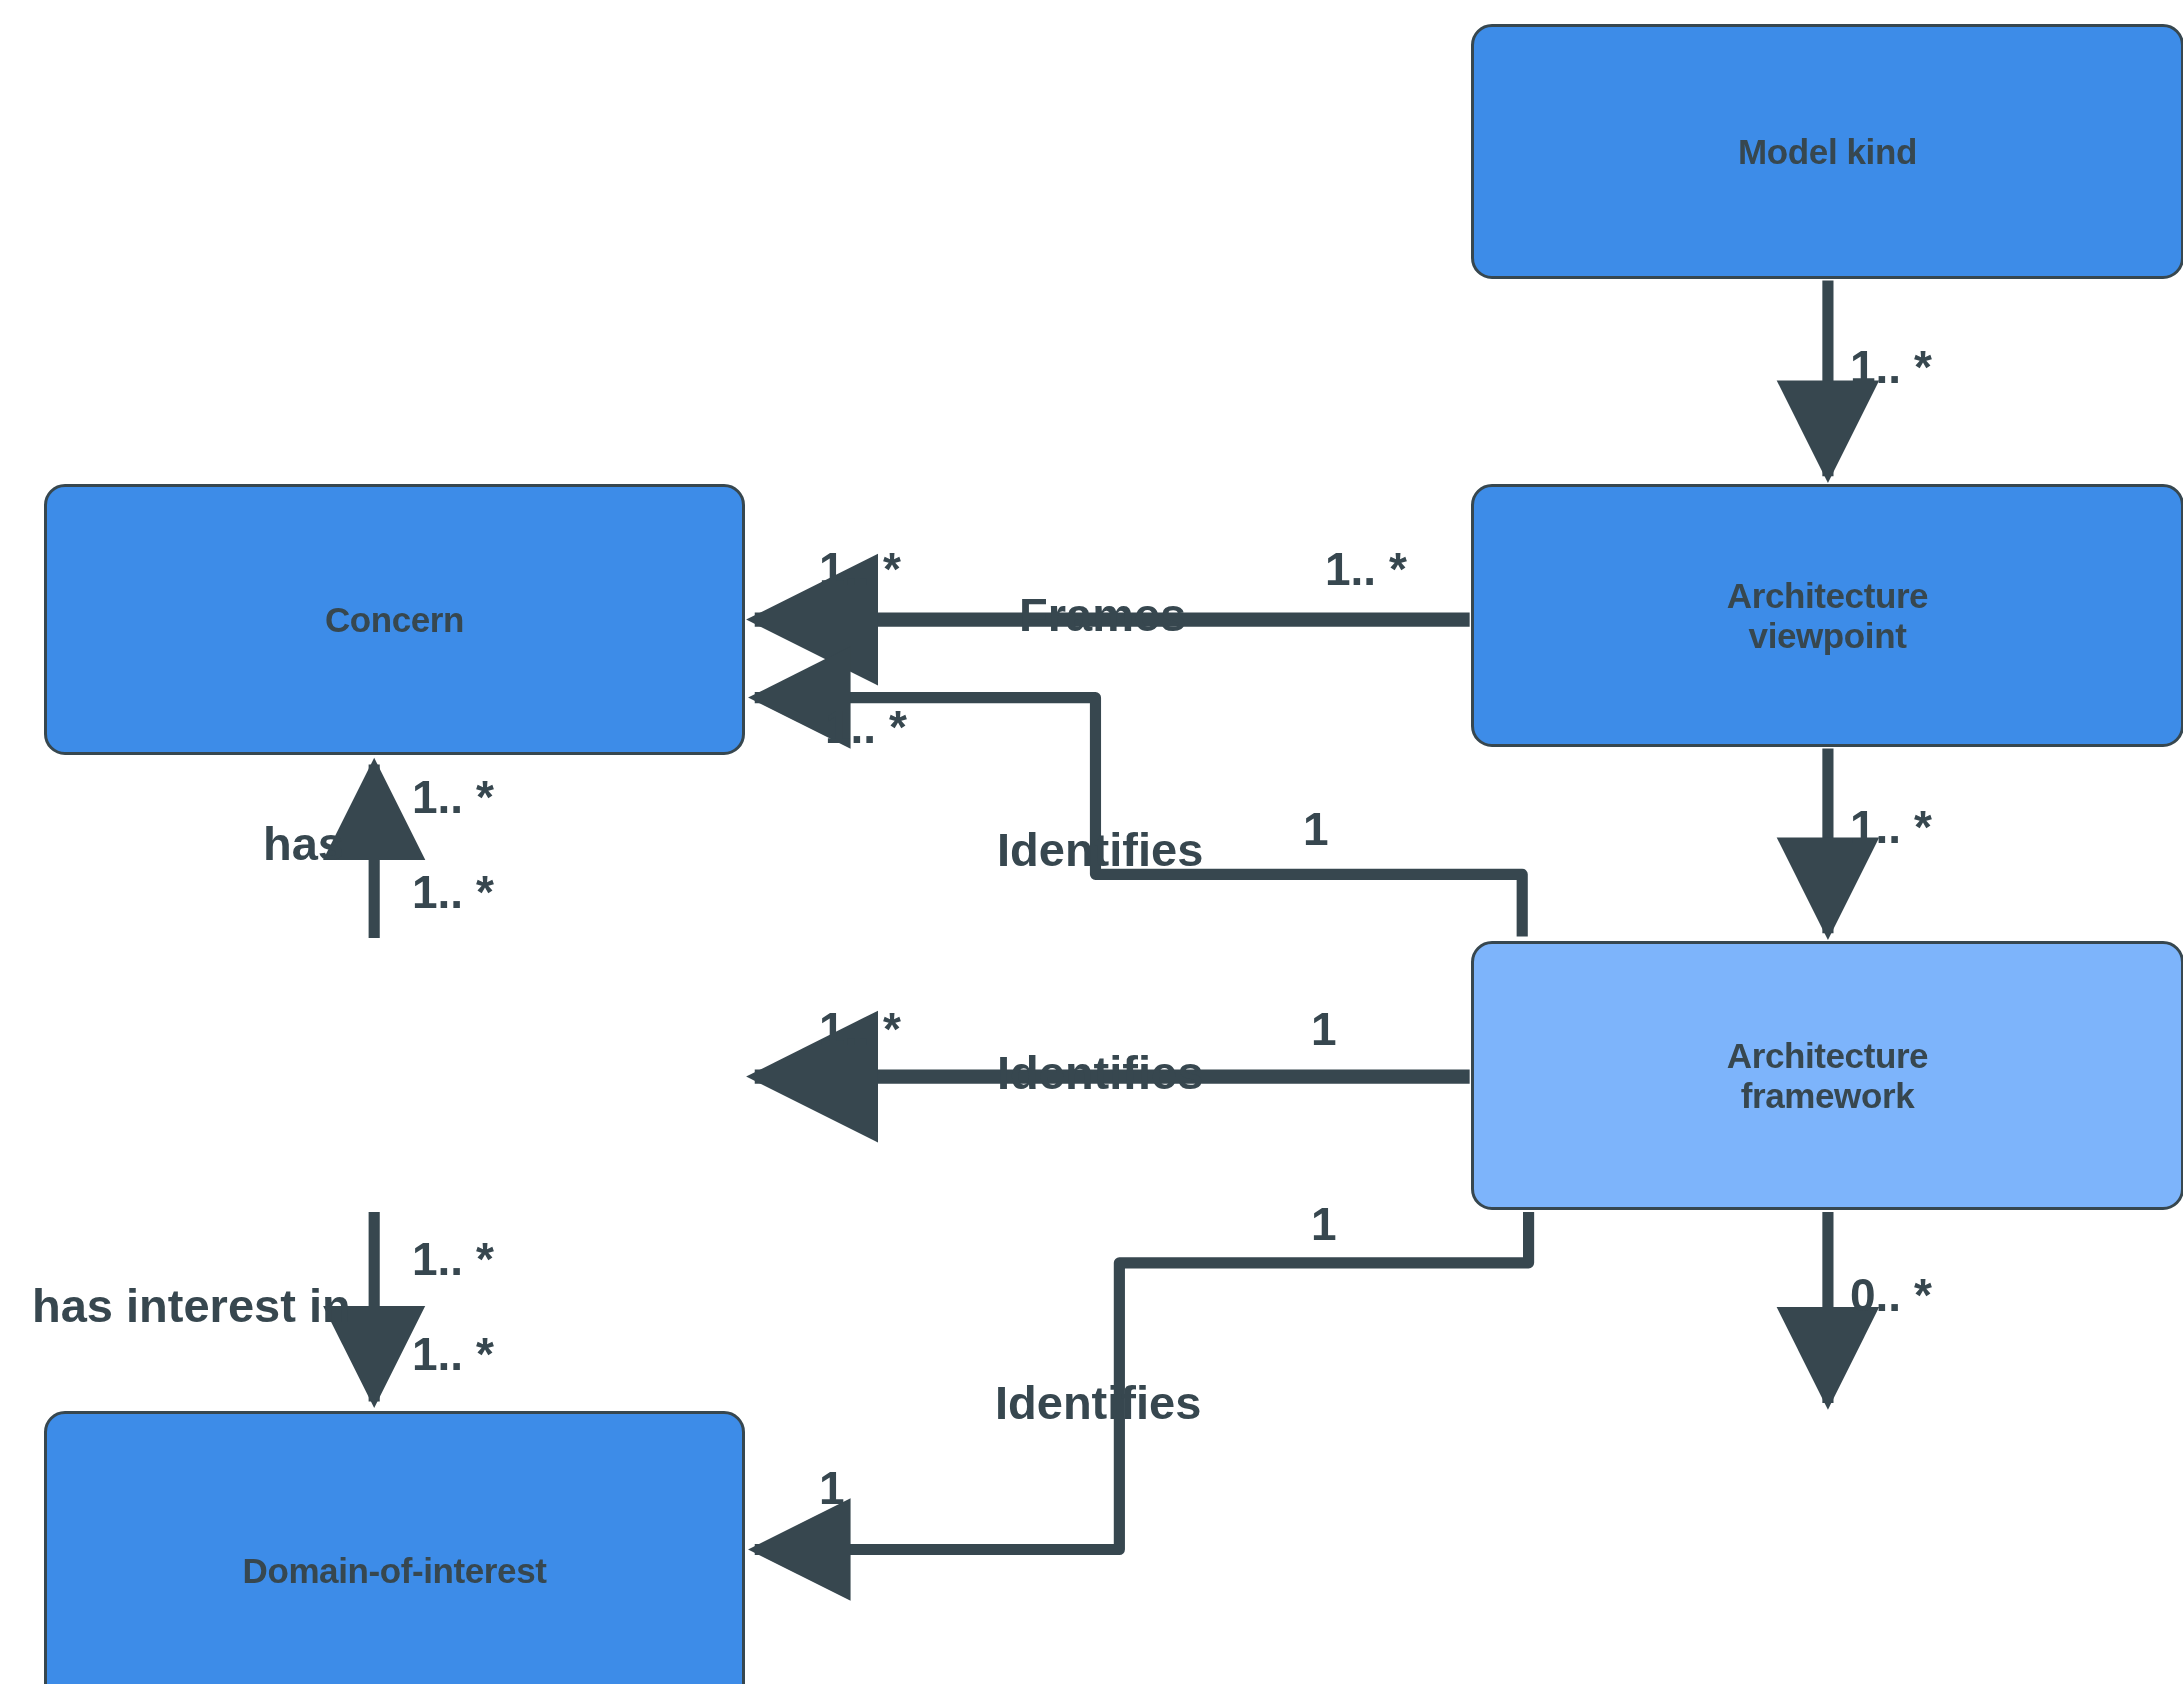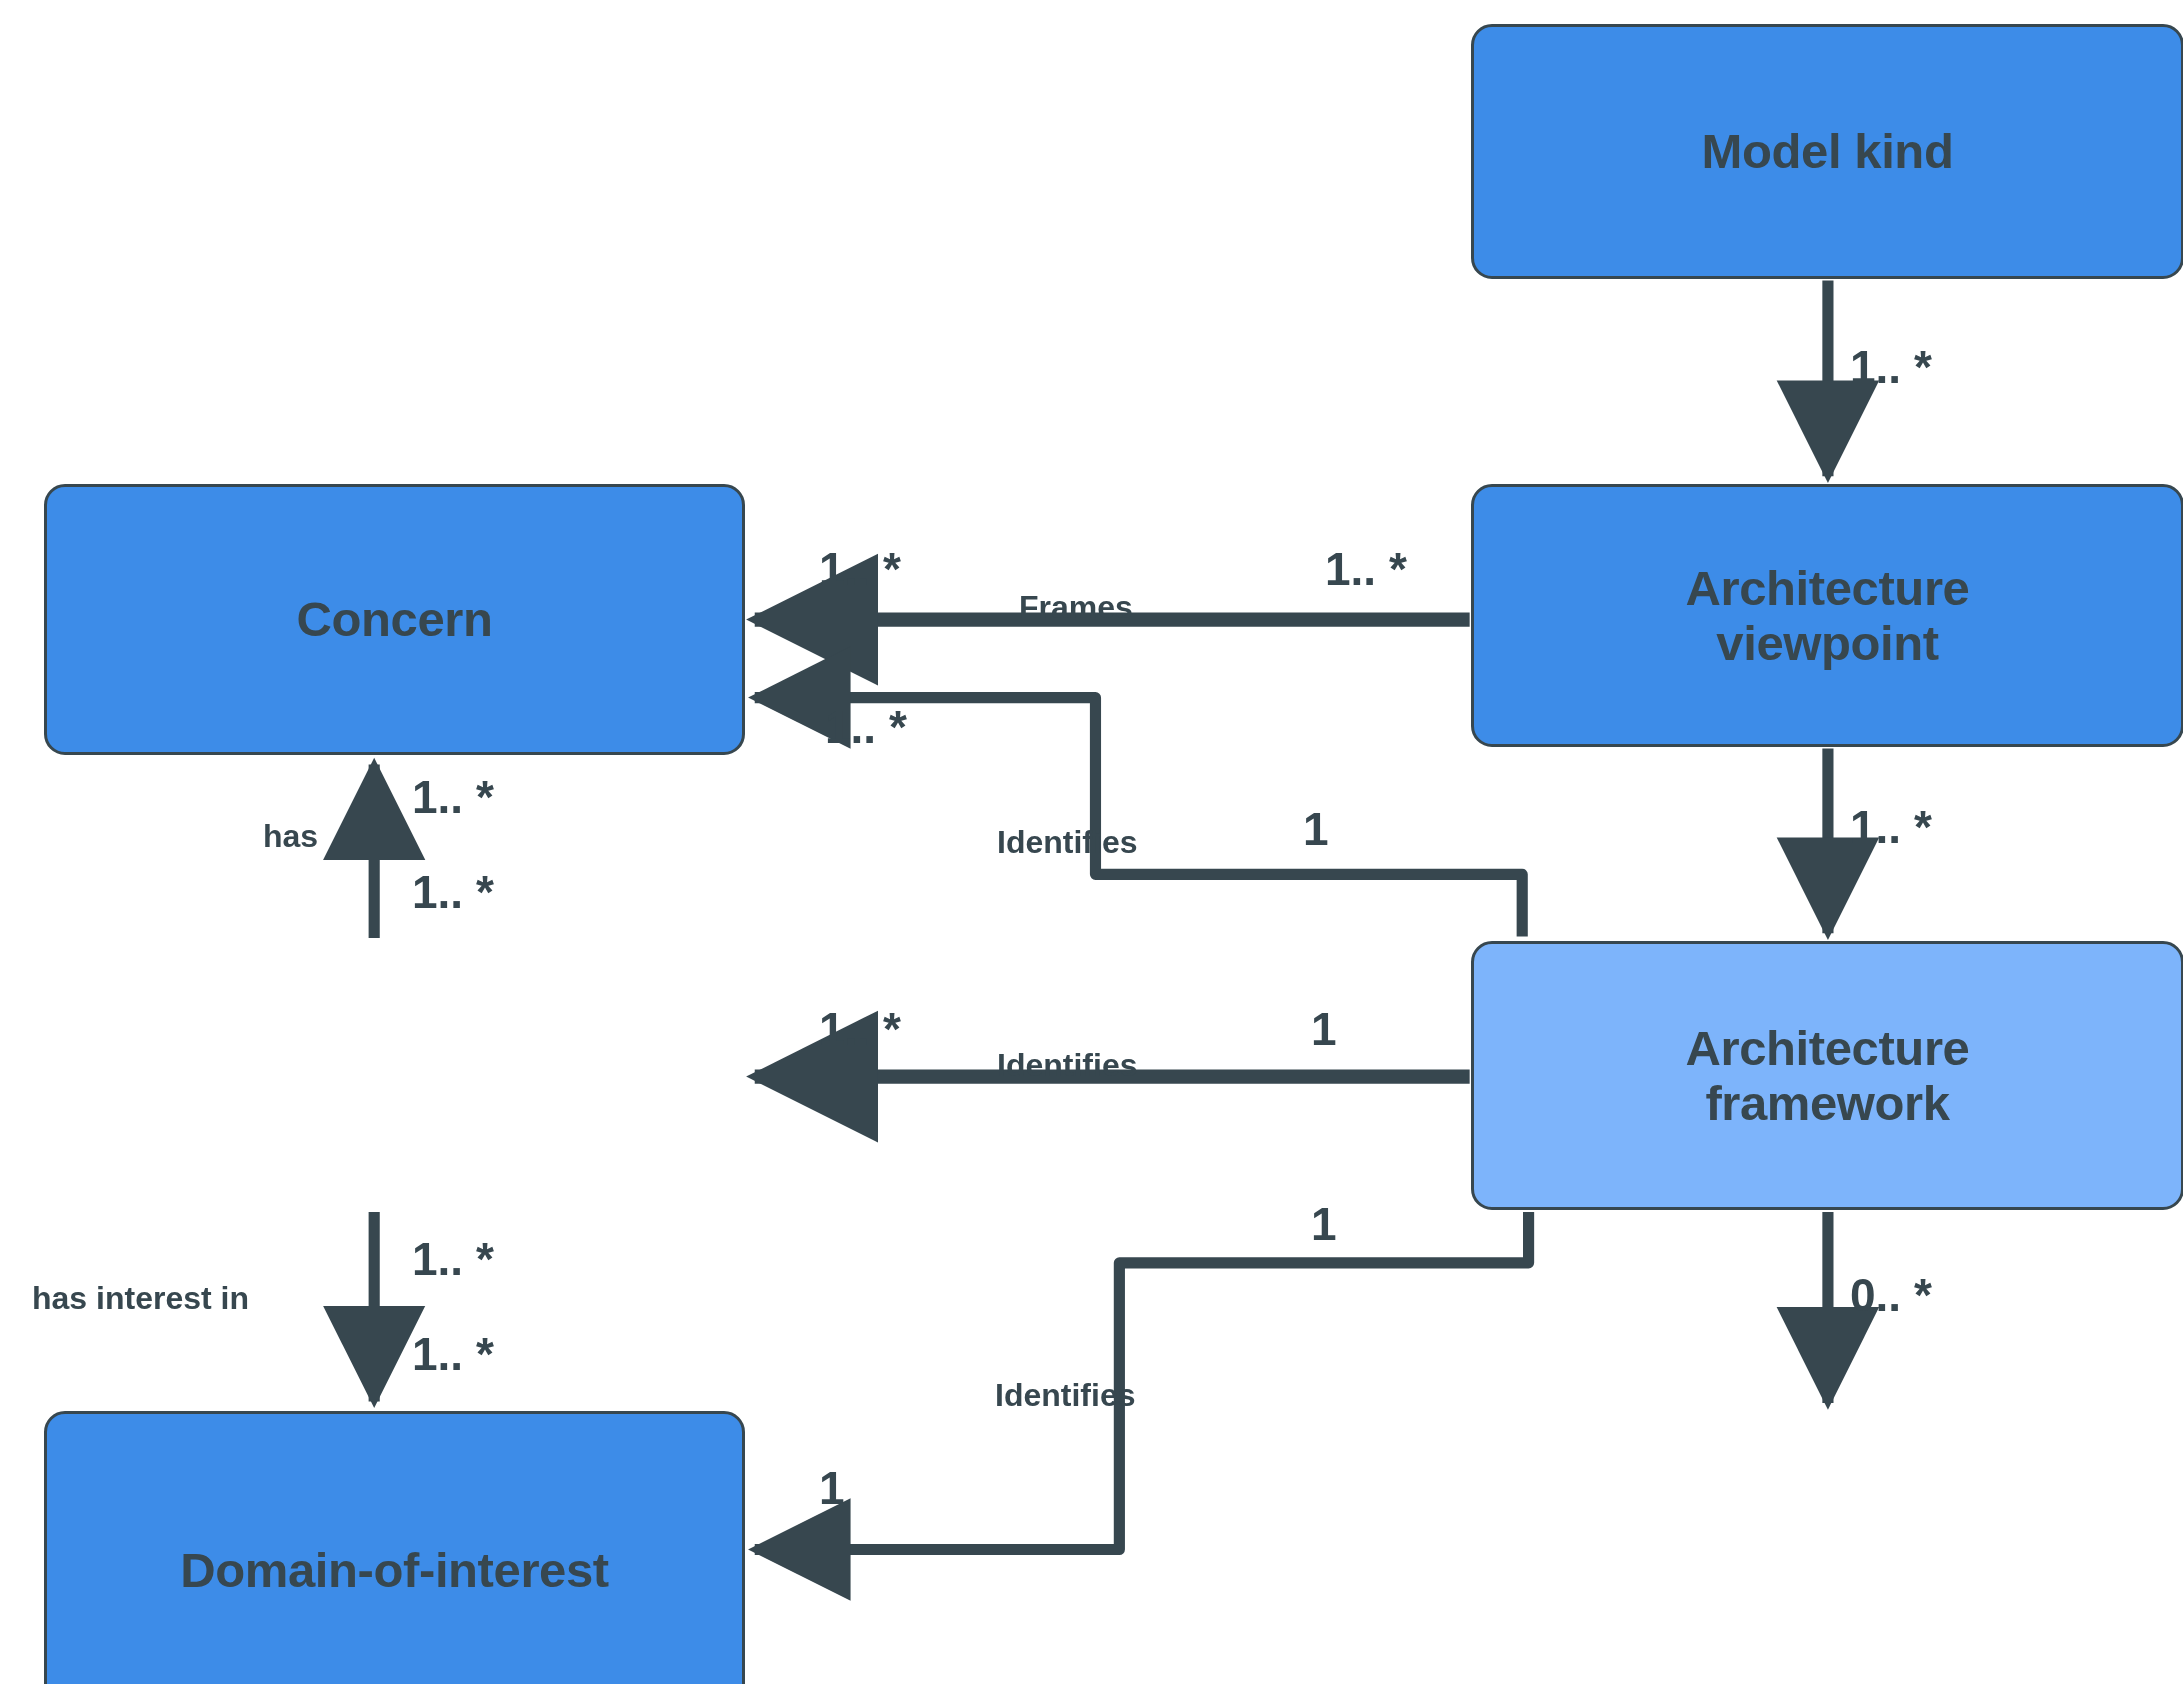--- a/index.html
+++ b/index.html
@@ -1,27 +1,27 @@
 <!DOCTYPE html>
 <html style="font-size:12.7px"><head>
 <meta charset="utf-8">
 <style>
   html,body{margin:0;padding:0;background:#ffffff;}
   body{font-family:"Liberation Sans",sans-serif;}
   #stage{position:relative;width:2183px;height:1685px;background:#ffffff;overflow:hidden;}
   #wires{position:absolute;left:0;top:0;width:2183px;height:1685px;}
   .node{position:absolute;box-sizing:border-box;border-radius:21px;
         border:3.2px solid #37474f;display:flex;align-items:center;justify-content:center;
-        text-align:center;color:#37474f;font-weight:bold;font-size:49px;line-height:1.12;
+        text-align:center;color:#37474f;font-weight:bold;font-size:35px;line-height:1.12;
         letter-spacing:-0.4px;}
   .node.dark{background:#3d8ce8;}
   .node.light{background:#7db4fb;}
   .lbl{position:absolute;color:#37474f;font-weight:bold;font-size:46px;
        line-height:1;white-space:nowrap;}
-  .lbl.rel{font-size:32px;}
+  .lbl.rel{font-size:47px;}
 </style>
 </head>
 <body>
 
 <div id="stage">
 
   <svg id="wires" viewBox="0 0 2742 2116" xmlns="http://www.w3.org/2000/svg">
     <defs>
       <marker id="ah" markerWidth="10" markerHeight="10" refX="8.6" refY="5" orient="auto" markerUnits="strokeWidth">
         <path d="M0,0.4 L9.2,5 L0,9.6 Z" fill="#37474f"></path>

